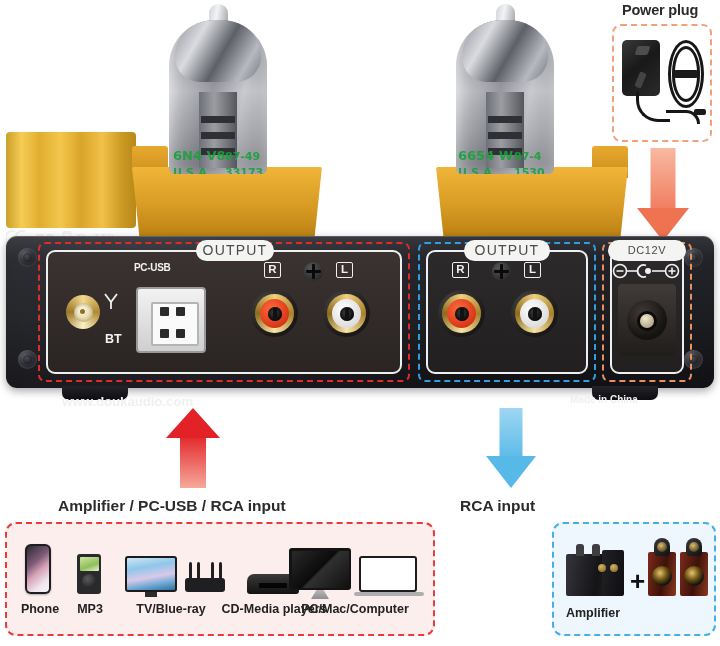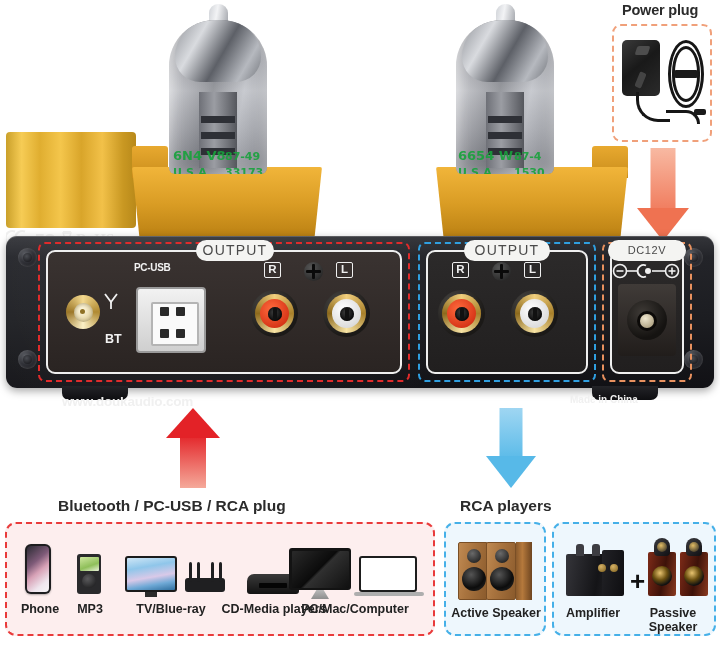--- a/index.html
+++ b/index.html
@@ -569,21 +569,21 @@
       <text x="29" y="16" font-family="Liberation Sans, sans-serif" font-size="15" font-weight="700" fill="#f0f0f0">FC</text>
       <g transform="translate(54,2)">
         <path d="M3 3 L11 3 L9.5 7 L11 11 L3 11 L4.5 7 Z" fill="none" stroke="#f0f0f0" stroke-width="1.4"></path>
         <rect x="2" y="13" width="10" height="1.8" fill="#f0f0f0"></rect>
         <rect x="3" y="1" width="8" height="1.4" fill="#f0f0f0"></rect>
       </g>
       <text x="70" y="16" font-family="Liberation Serif, serif" font-size="15" font-weight="700" fill="#f0f0f0">RoHS</text>
     </svg>
   </div>
 
-  <div class="sec-title" id="title-input">Bluetooth / PC-USB / RCA plug</div>
+  <div class="sec-title" id="title-input">Amplifier / PC-USB / RCA input</div>
 
   <div id="box-input">
 
     <div class="dev" style="left:18px;top:20px">
       <div class="phone">
           <i></i>
         </div>
     </div>
     <div class="dev-label" style="left:5px;top:78px;width:56px">Phone</div>
 
@@ -619,38 +619,22 @@
       <div class="imac">
           <i></i>
         </div>
     </div>
     <div class="dev" style="left:352px;top:32px">
       <div class="laptop"></div>
     </div>
     <div class="dev-label" style="left:276px;top:78px;width:144px">PC/Mac/Computer</div>
   </div>
 
-  <div class="sec-title" id="title-output">RCA players</div>
-
-  <div id="box-active">
-    <div class="dev" style="left:12px;top:14px">
-      <div class="spk-pair">
-        <div class="spk" style="left:0">
-            <div class="tw"></div>
-            <div class="wf"></div>
-          </div>
-        <div class="spk" style="left:28px">
-            <div class="tw"></div>
-            <div class="wf"></div>
-          </div>
-        <div class="spk-side"></div>
-      </div>
-    </div>
-    <div class="dev-label" style="left:2px;top:82px;width:96px">Active Speaker</div>
-  </div>
+  <div class="sec-title" id="title-output">RCA input</div>
+
 
   <div id="box-amp">
     <div class="dev" style="left:12px;top:20px">
       <div class="ampdev">
         <div class="body"></div>
         <div class="tb" style="left:10px"></div>
         <div class="tb" style="left:26px"></div>
         <div class="body2"></div>
         <div class="knb" style="left:32px;top:20px"></div>
         <div class="knb" style="left:44px;top:20px"></div>
@@ -663,16 +647,15 @@
         <div class="cab" style="left:0;"></div>
         <div class="cab" style="left:32px;"></div>
         <div class="pod" style="left:6px"></div>
         <div class="pod" style="left:38px"></div>
         <div class="cone" style="left:4px;bottom:10px"></div>
         <div class="cone" style="left:36px;bottom:10px"></div>
       </div>
     </div>
 
     <div class="dev-label" style="left:2px;top:82px;width:74px">Amplifier</div>
-    <div class="dev-label" style="left:76px;top:82px;width:86px">Passive Speaker</div>
   </div>
 
 </div>
 
 </body></html>

